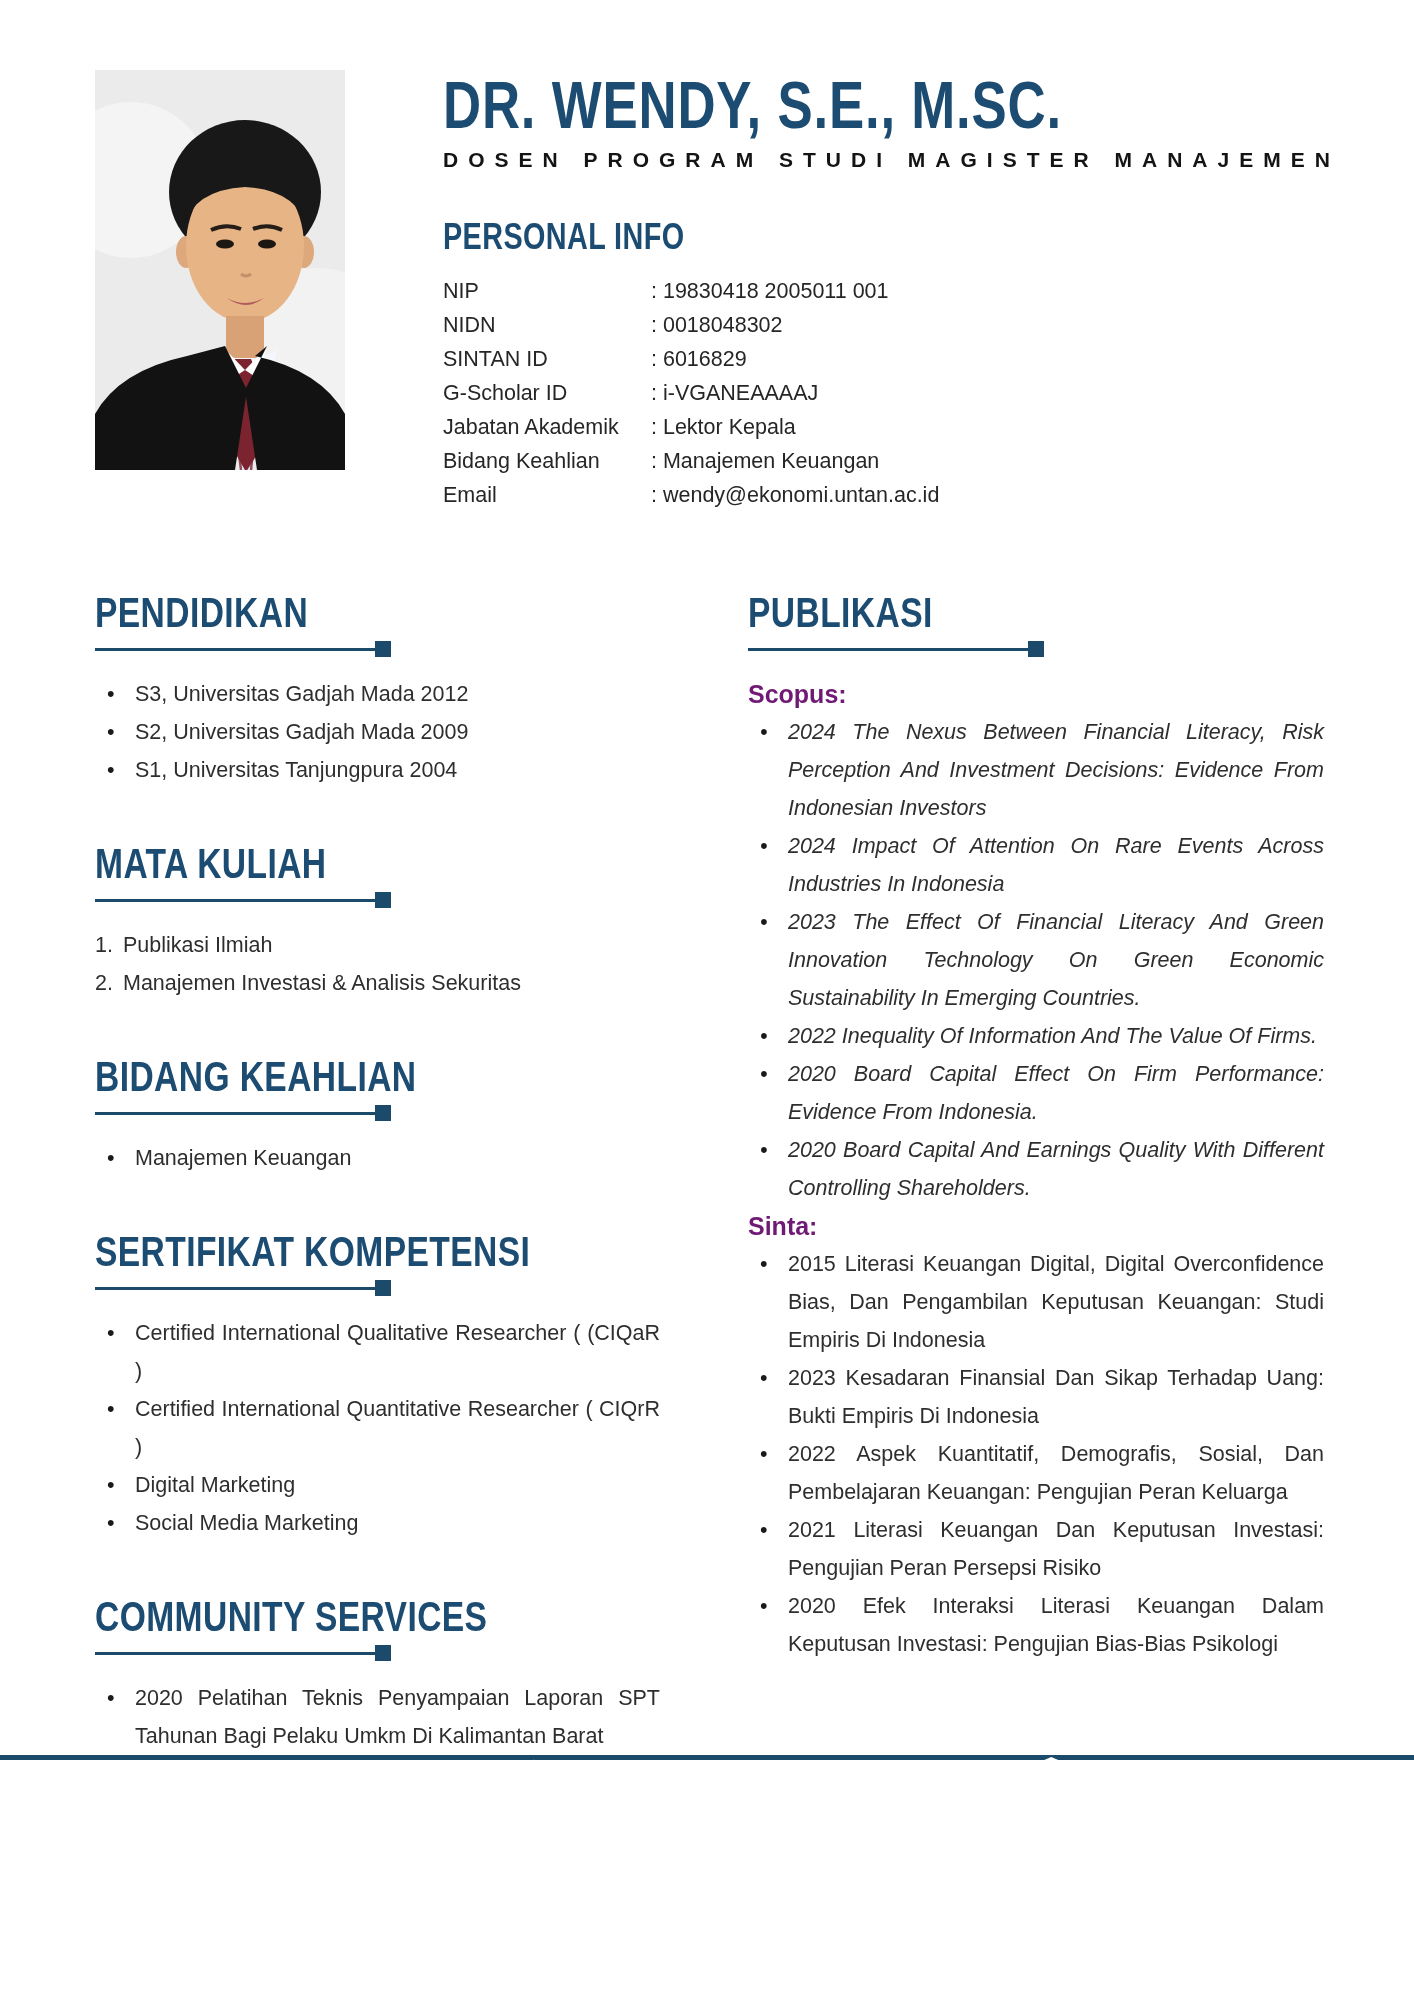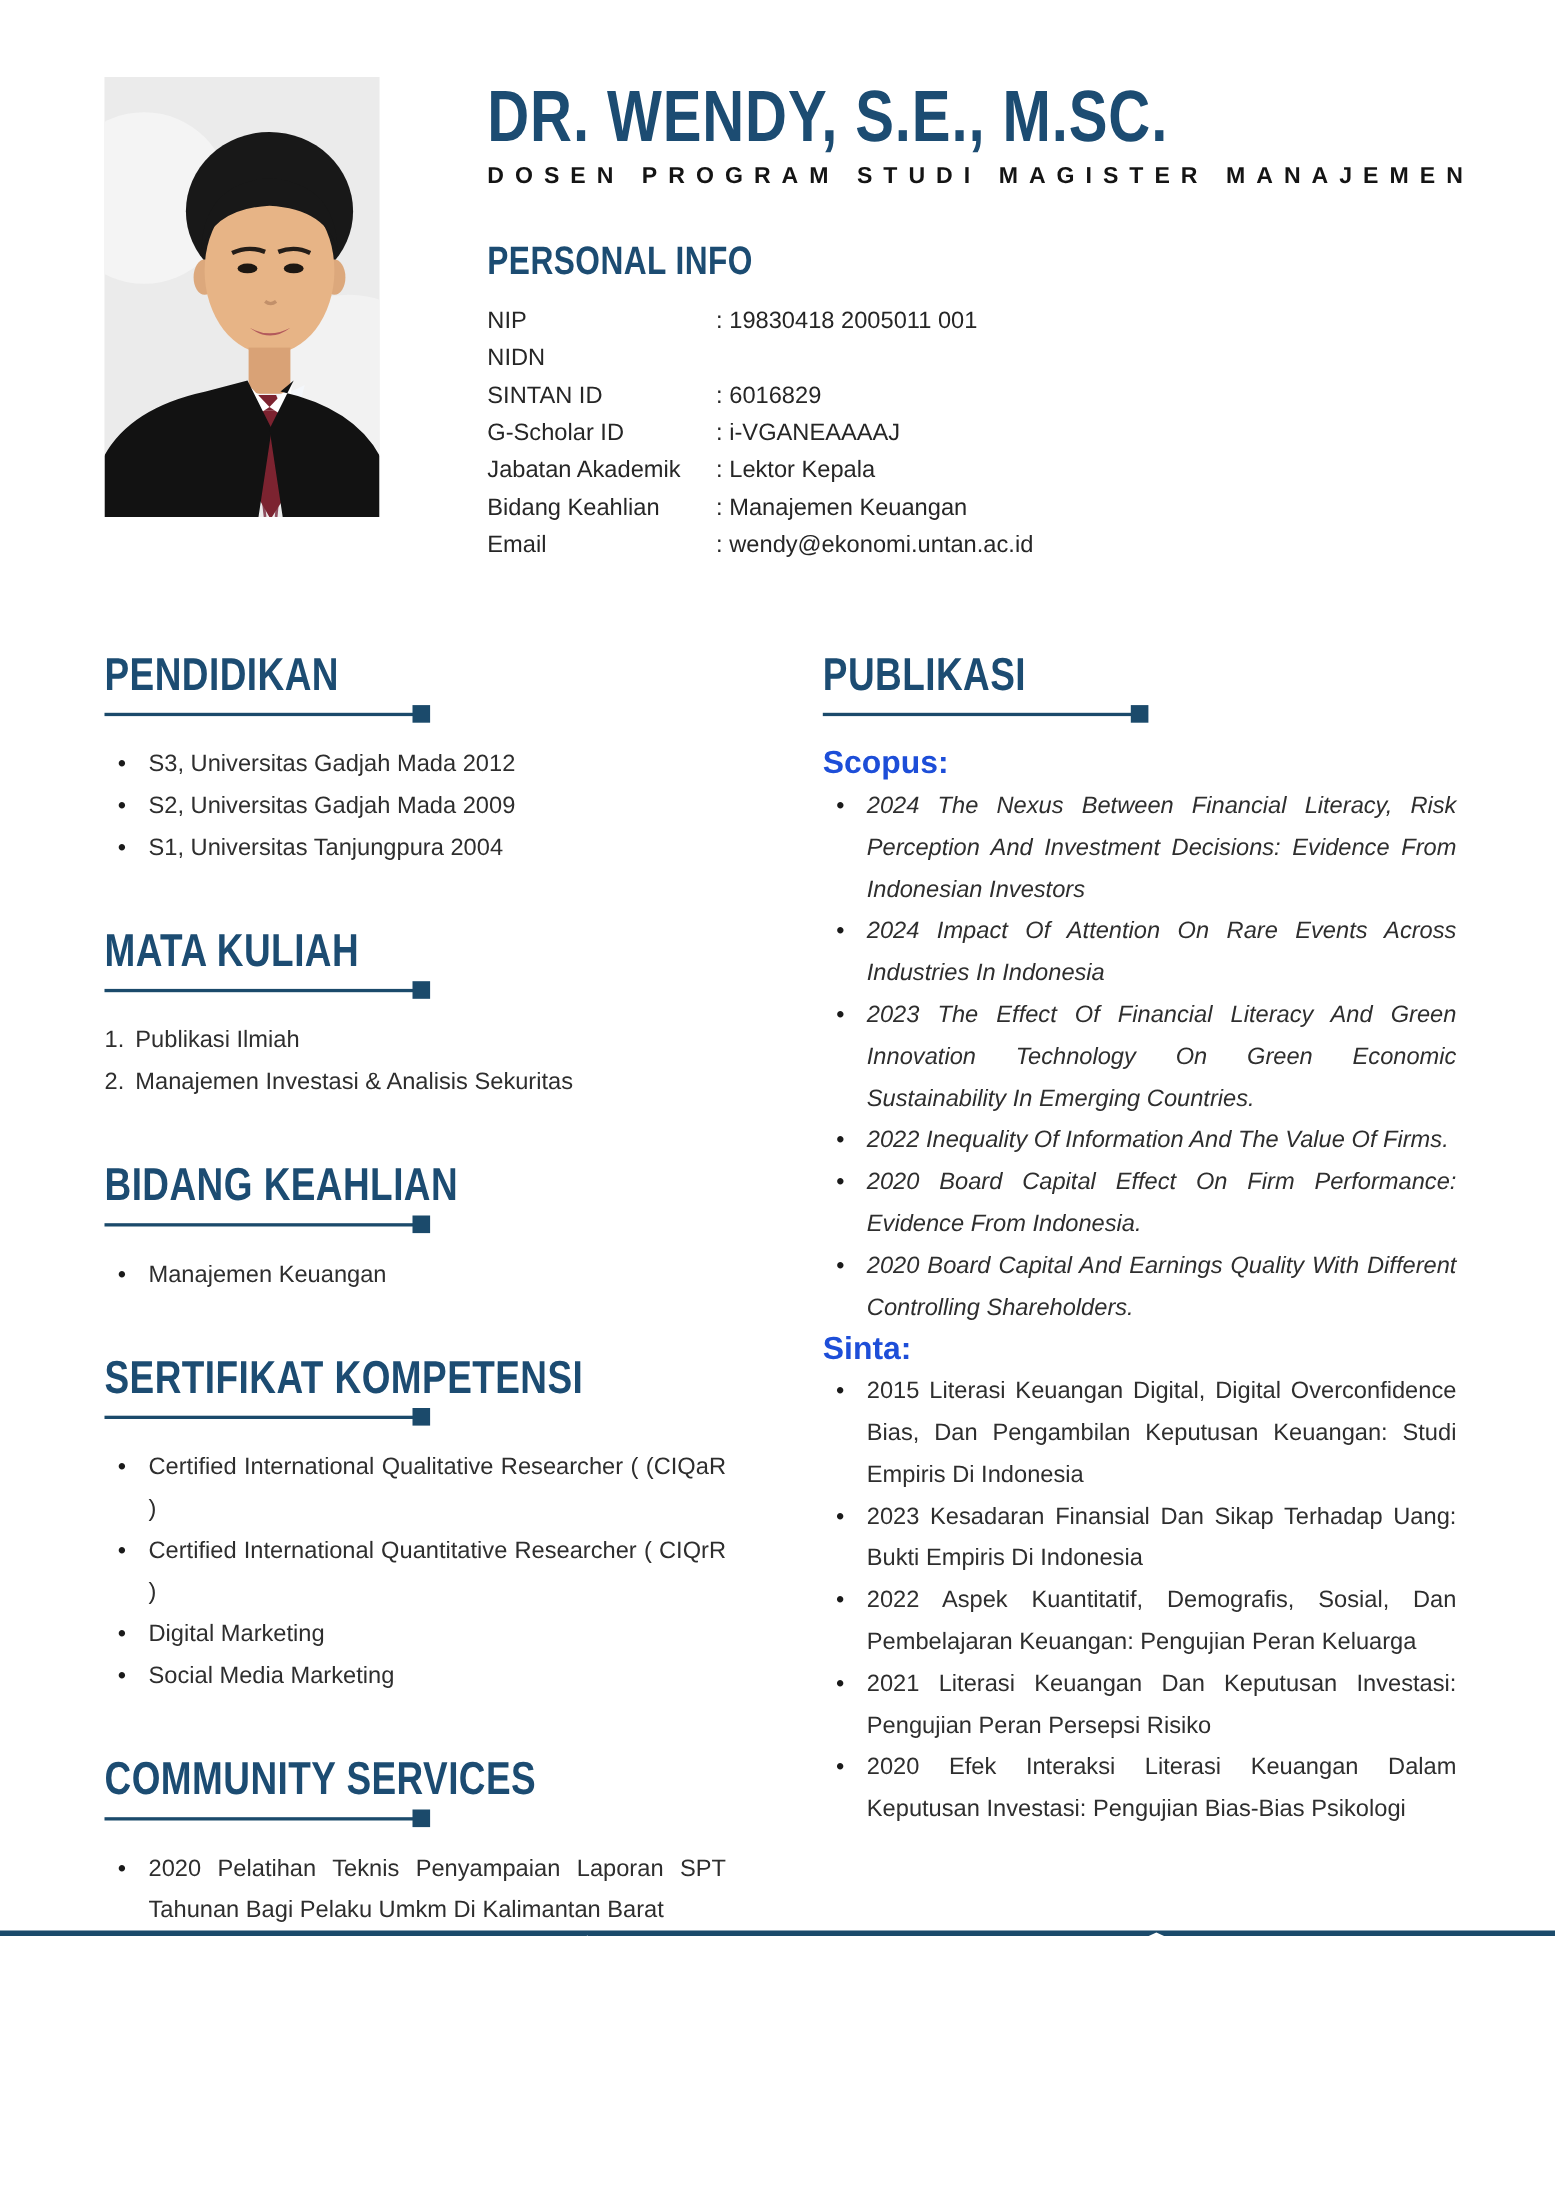--- a/index.html
+++ b/index.html
@@ -57,21 +57,21 @@
   .rule { position:relative; margin-top:14px; margin-bottom:24px; width:292px; height:3px; background:#1b4a6b; }
   .rule::after { content:""; position:absolute; right:-4px; top:-7px; width:16px; height:16px; background:#1b4a6b; }
 
   ul.dots, ol.nums { list-style:none; font-size:21.5px; line-height:38px; color:#2e2e2e; }
   ul.dots li { position:relative; padding-left:40px; text-align:justify; }
   ul.dots li::before { content:"\2022"; position:absolute; left:12px; top:0; color:#1a1a1a; }
   ol.nums { counter-reset:mk; }
   ol.nums li { position:relative; padding-left:28px; text-align:left; }
   ol.nums li::before { counter-increment:mk; content:counter(mk) "."; position:absolute; left:0; top:0; color:#2e2e2e; }
 
-  .sub-label { font-size:29px; font-weight:700; color:#1d4ed8; line-height:38px; }
+  .sub-label { font-size:25px; font-weight:700; color:#701a75; line-height:38px; }
   ul.italic li { font-style:italic; }
 
   
   .footer {
     margin-top:auto; height:110px; background:#1b4a6b;
     display:flex; align-items:center; justify-content:space-between;
     padding:0 62px 0 58px;
   }
   .footer-item { display:flex; align-items:center; gap:16px; }
   .footer-item .f-icon { width:60px; height:60px; flex:0 0 auto; display:flex; align-items:center; justify-content:center; }
@@ -116,20 +116,21 @@
       <div class="doctor-name">DR. WENDY, S.E., M.SC.</div>
       <div class="doctor-title">DOSEN PROGRAM STUDI MAGISTER MANAJEMEN</div>
       <div class="pi-title">PERSONAL INFO</div>
       <div class="pi-rows">
         <div class="pi-row">
           <span>NIP</span>
           <span>: 19830418 2005011 001</span>
         </div>
         <div class="pi-row">
           <span>NIDN</span>
+          <span>: 0018048302</span>
         </div>
         <div class="pi-row">
           <span>SINTAN ID</span>
           <span>: 6016829</span>
         </div>
         <div class="pi-row">
           <span>G-Scholar ID</span>
           <span>: i-VGANEAAAAJ</span>
         </div>
         <div class="pi-row">

